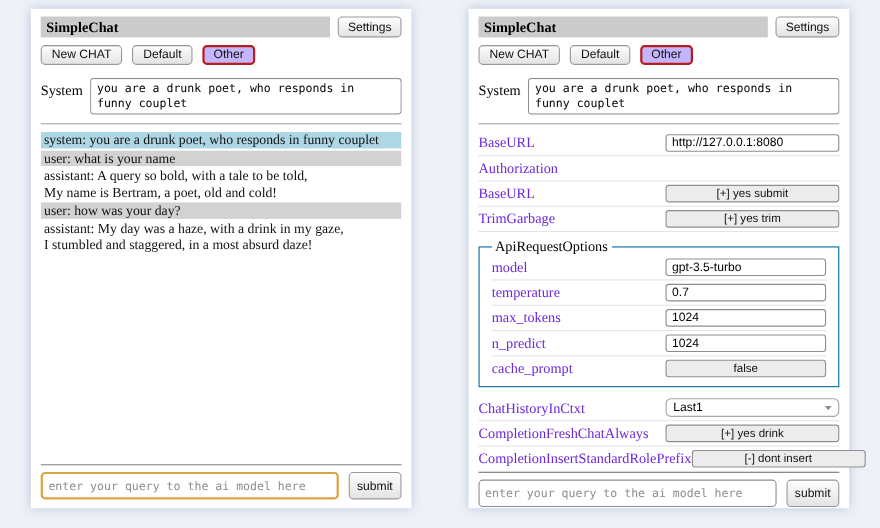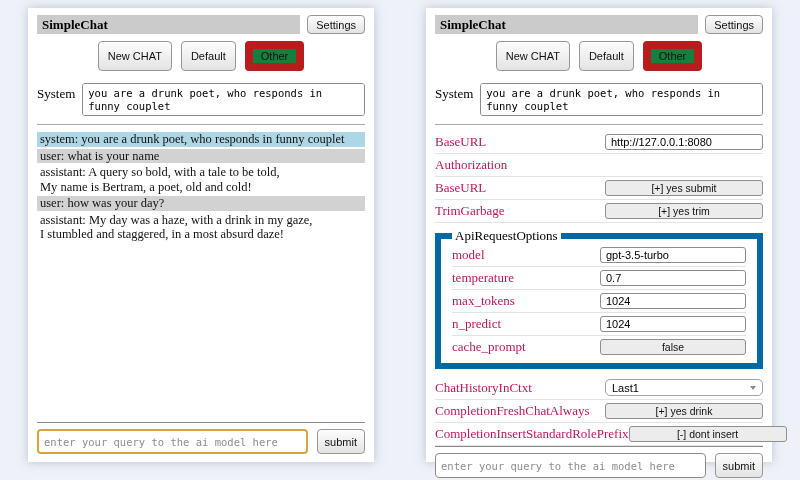--- a/index.html
+++ b/index.html
@@ -24,24 +24,24 @@
   .app-title {
     flex:1; background:#cbcbcb; font-weight:bold; font-size:13px;
     padding:2px 5px; line-height:15px;
   }
   .btn {
     font-family:"Liberation Sans", sans-serif; font-size:11px;
     background:linear-gradient(#fdfdfd,#e3e3e3);
     border:1px solid #979797; border-radius:4px;
     padding:1px 8px; color:#111; cursor:pointer; white-space:nowrap;
   }
-  .session-row { display:flex; gap:9px; margin:7px 0 10px;justify-content:center; }
+  .session-row { display:flex; gap:9px; margin:7px 0 10px; }
   .session-btn { padding:2px 9px; }
   .session-btn.selected {
-    background:#15803d; border:8px solid #b91c1c; padding:1px 8px;
+    background:#c4b5fd; border:2px solid #b91c1c; padding:1px 8px;
   }
   .sys-row { display:flex; gap:7px; margin:2px 0 6px; }
   .sys-label { font-size:13px; padding-top:3px; }
   .sys-input {
     flex:1; height:33px; resize:none;
     font-family:"DejaVu Sans Mono", monospace; font-size:10.5px;
     border:1px solid #8d8d8d; border-radius:3px; padding:3px 5px;
     color:#000; line-height:13px;
   }
   hr.sep { border:none; border-top:1px solid #a9a9a9; margin:2px 0 4px; width:100%; }
@@ -54,21 +54,21 @@
   }
   .role-system { background:#aed7e5; }
   .role-user { background:#d2d2d2; }
   .role-assistant { background:transparent; }
   
   .settings { flex:1; margin-top:2px; }
   .set-row {
     display:flex; align-items:center; justify-content:space-between;
     padding:3px 0; border-bottom:1px solid #e3e3e3;
   }
-  .set-label { font-size:13px; color:#be185d; }
+  .set-label { font-size:13px; color:#6d28d9; }
   .set-control { width:158px; flex:0 0 158px; }
   .set-input {
     width:100%; font-family:Liberation Sans, sans-serif; font-size:11px;
     border:1px solid #8d8d8d; border-radius:3px; padding:1px 5px; height:16px; color:#000;margin-left:28px;
   }
   .set-input::placeholder { color:#9a9a9a; }
   .set-btn {
     width:100%; font-family:"Liberation Sans", sans-serif; font-size:10.5px;
     background:#ececec; border:1px solid #8f8f8f; border-radius:3px;
     height:16px; padding:0; color:#111; cursor:pointer;
@@ -78,21 +78,21 @@
     display:flex; align-items:center; justify-content:space-between;
     background:#fff; border:1px solid #a5a5a5; border-radius:5px;
     font-family:"Liberation Sans", sans-serif; font-size:11px;
     padding:0 6px; cursor:pointer;
   }
   .chev {
     width:0; height:0; border-left:3.5px solid transparent;
     border-right:3.5px solid transparent; border-top:4.5px solid #8a8a8a;
   }
   fieldset.api-options {
-    border:6px solid #0369a1; margin:5px 0 7px; padding:0 11px 5px;
+    border:1px solid #0369a1; margin:5px 0 7px; padding:0 11px 5px;
   }
   fieldset.api-options legend { font-size:13px; padding:0 3px; }
   fieldset.api-options .set-control { width:146px; flex:0 0 146px; }
   fieldset.api-options .set-row:last-child { border-bottom:none; }
   
   .query-row { display:flex; gap:9px; align-items:center; }
   .query-input {
     flex:1; height:25px;
     font-family:"DejaVu Sans Mono", monospace; font-size:10.5px;
     border-radius:4px; padding:2px 5px; color:#000;

